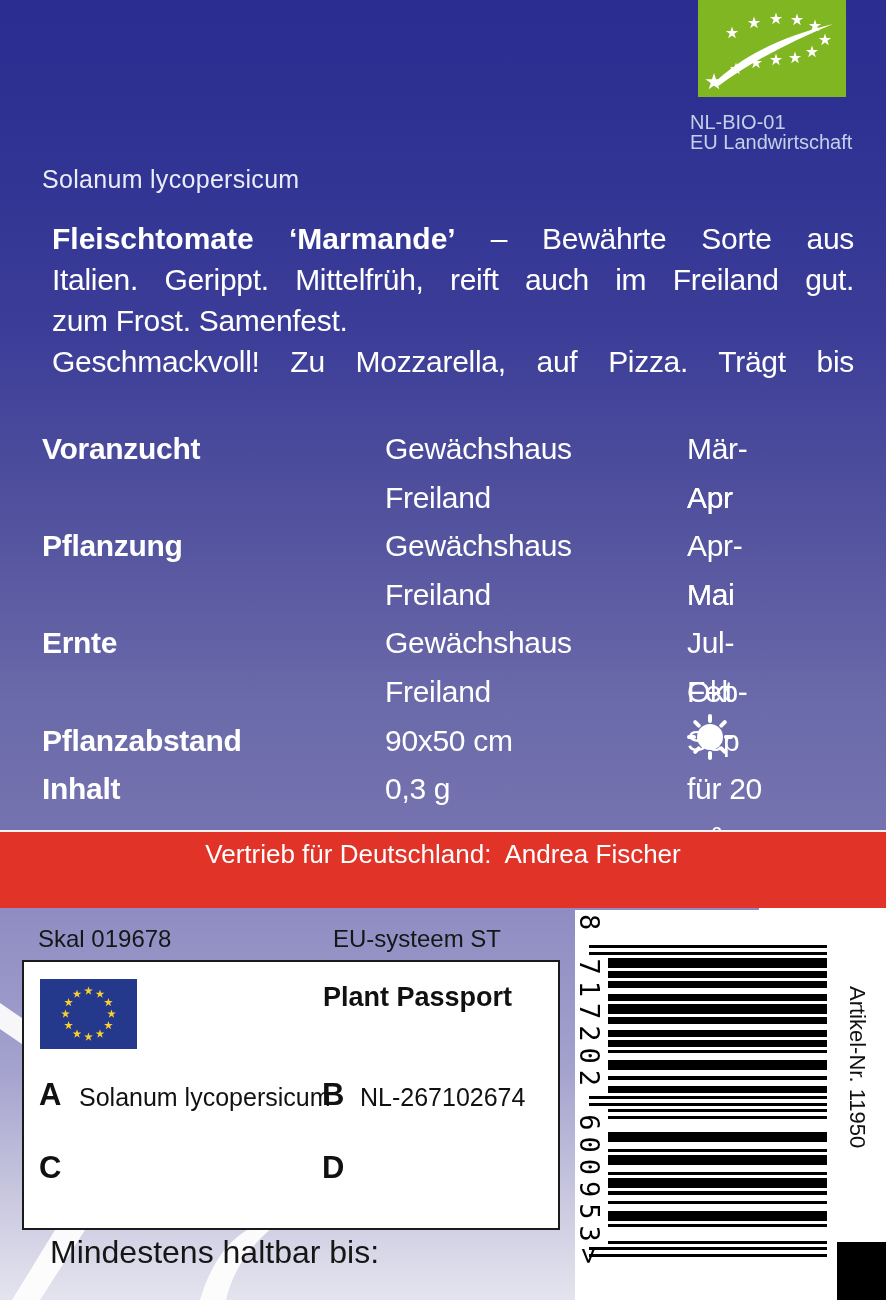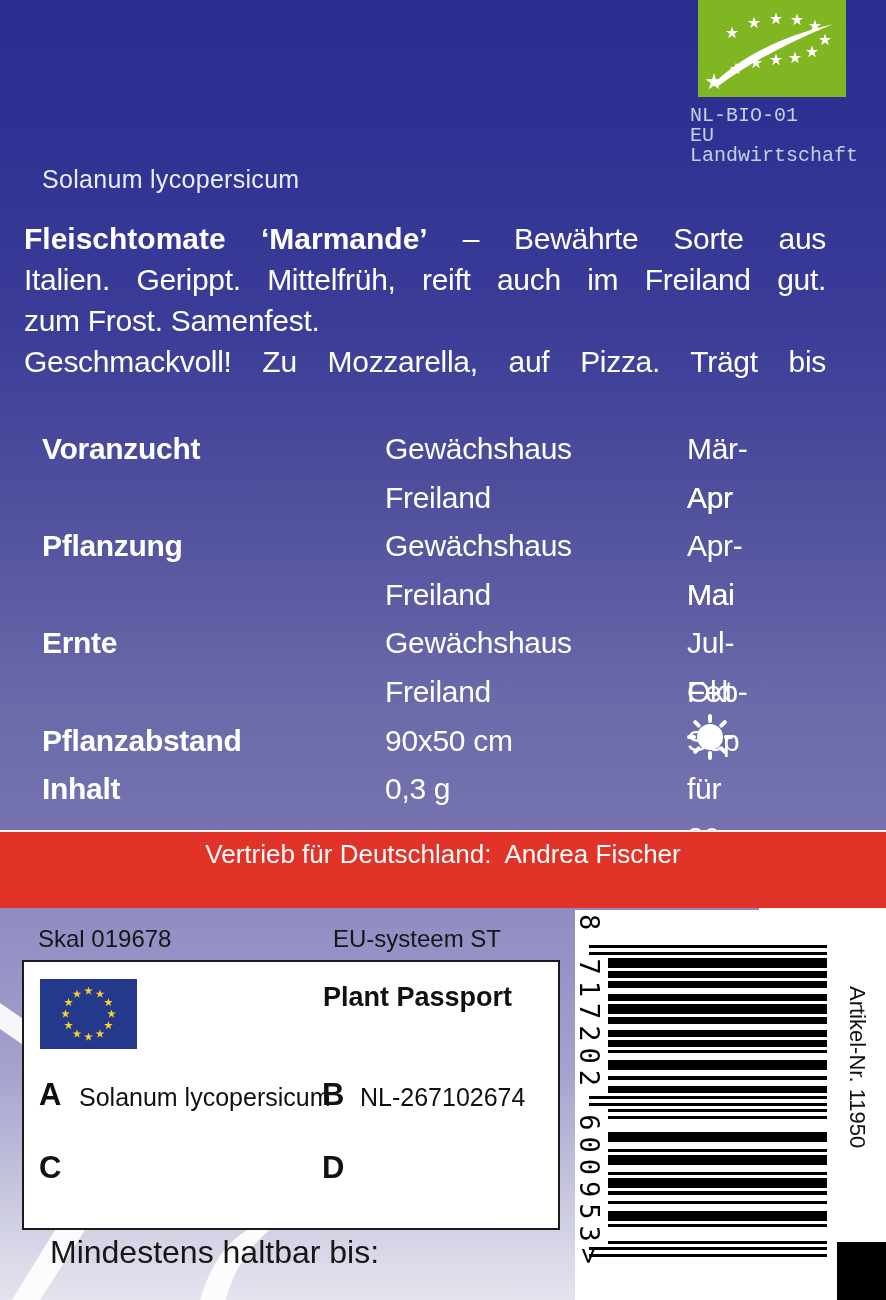--- a/index.html
+++ b/index.html
@@ -5,30 +5,30 @@
   html,body{margin:0;padding:0;background:#fff;}
   .packet{position:relative;width:886px;height:1300px;overflow:hidden;
           font-family:"Liberation Sans",sans-serif;}
 
   
   .top{position:absolute;left:0;top:0;width:886px;height:830px;
        background:linear-gradient(180deg,#2b2e90 0%,#2e3192 14%,#3c3d98 40%,#55549f 65%,#6b6aaa 85%,#7573af 100%);}
 
   .bio{position:absolute;left:690px;top:0;width:170px;}
   .bio-box{margin-left:8px;width:148px;height:97px;background:#80b622;}
-  .bio-text{margin-top:9px;color:#c6d0e8;font-size:20px;line-height:20px;font-family:Liberation Mono, monospace;}
+  .bio-text{margin-top:15px;color:#c6d0e8;font-size:20px;line-height:20px;}
 
   .species{position:absolute;left:42px;top:165px;color:#e9edf8;font-size:25px;letter-spacing:.3px;}
 
-  .desc{position:absolute;left:24px;top:218px;width:802px;color:#fff;font-size:30px;letter-spacing:-.3px;}
+  .desc{position:absolute;left:52px;top:218px;width:802px;color:#fff;font-size:30px;letter-spacing:-.3px;}
   .desc .dline{height:41px;line-height:41px;text-align:justify;text-align-last:justify;overflow:hidden;}
   .desc .dline.last{text-align-last:left;}
   .desc .b{font-weight:bold;letter-spacing:0;}
 
-  .crow{position:absolute;left:0;width:730px;height:49px;line-height:49px;color:#fff;font-size:30px;}
+  .crow{position:absolute;left:0;width:730px;height:49px;line-height:49px;color:#fff;font-size:30px;padding-left:47px;}
   .crow .c1{position:absolute;left:42px;font-weight:bold;letter-spacing:-.3px;}
   .crow .c2{position:absolute;left:385px;letter-spacing:-.3px;}
   .crow .c3{position:absolute;left:687px;letter-spacing:-.3px;}
   .sun{position:absolute;left:687px;top:714px;}
 
   
   .red{position:absolute;left:0;top:830px;width:886px;height:78px;background:#e23329;
        border-top:2px solid #f6f0ee;box-sizing:border-box;color:#fff;text-align:center;}
   .red .l1{margin-top:7px;font-size:26px;white-space:pre;}
   .red .l2{margin-top:3px;font-size:26px;}

